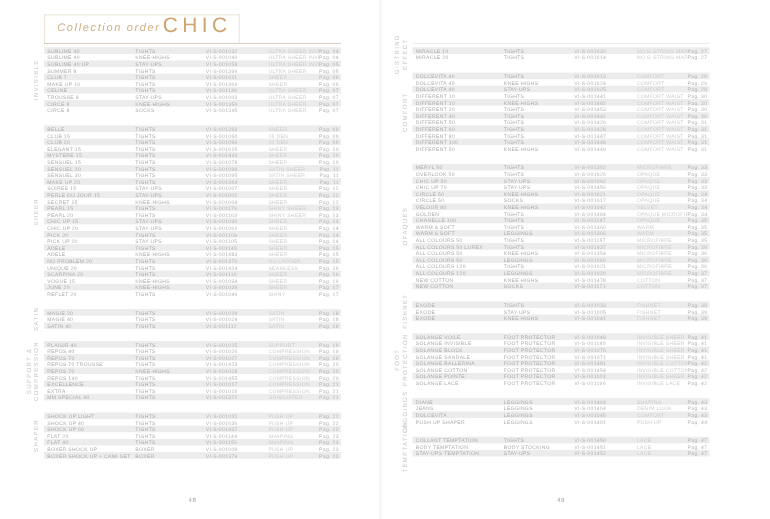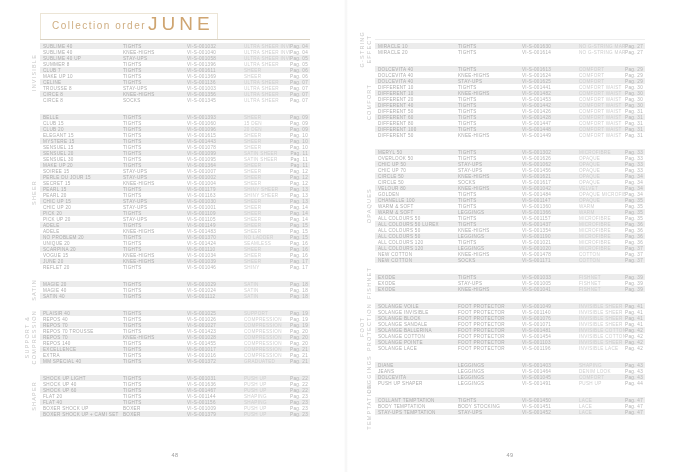--- a/index.html
+++ b/index.html
@@ -9,21 +9,21 @@
     font-family:"Liberation Sans", sans-serif;
     -webkit-text-size-adjust:none;
   }
   
   .header-box{
     position:absolute;left:40px;top:13px;width:176px;height:26px;
     border:1px solid #ece5d6;border-bottom:none;
   }
   .collection-label{
     position:absolute;left:52px;top:20px;
-    font-size:10px;letter-spacing:1.5px;color:#cfae82;
+    font-size:10px;letter-spacing:1.5px;color:#cfae82;font-style:italic;
   }
   .index-title{
     position:absolute;left:148px;top:13px;
     font-size:19px;letter-spacing:4px;color:#cfa571;font-weight:normal;
   }
   .header-rule{
     position:absolute;left:40px;top:39px;width:270px;height:1px;background:#d9d1c2;
   }
   .right-top-rule{
     position:absolute;left:375px;top:39px;width:270px;height:1px;background:#ededed;
@@ -63,21 +63,21 @@
     font-size:5.5px;color:#9a9a9a;letter-spacing:0.5px;
   }
   .folio-left{left:40px;}
   .folio-right{left:375px;}
 </style>
 </head>
 <body>
 
 <div class="header-box"></div>
 <div class="collection-label">Collection order</div>
-<div class="index-title">JUNE</div>
+<div class="index-title">CHIC</div>
 <div class="header-rule"></div>
 <div class="right-top-rule"></div>
 <div class="gutter"></div>
 
 <div class="page page-left">
     <div class="group">
       <div class="glabel">
         <span>INVISIBLE</span>
       </div>
       <div class="row">

